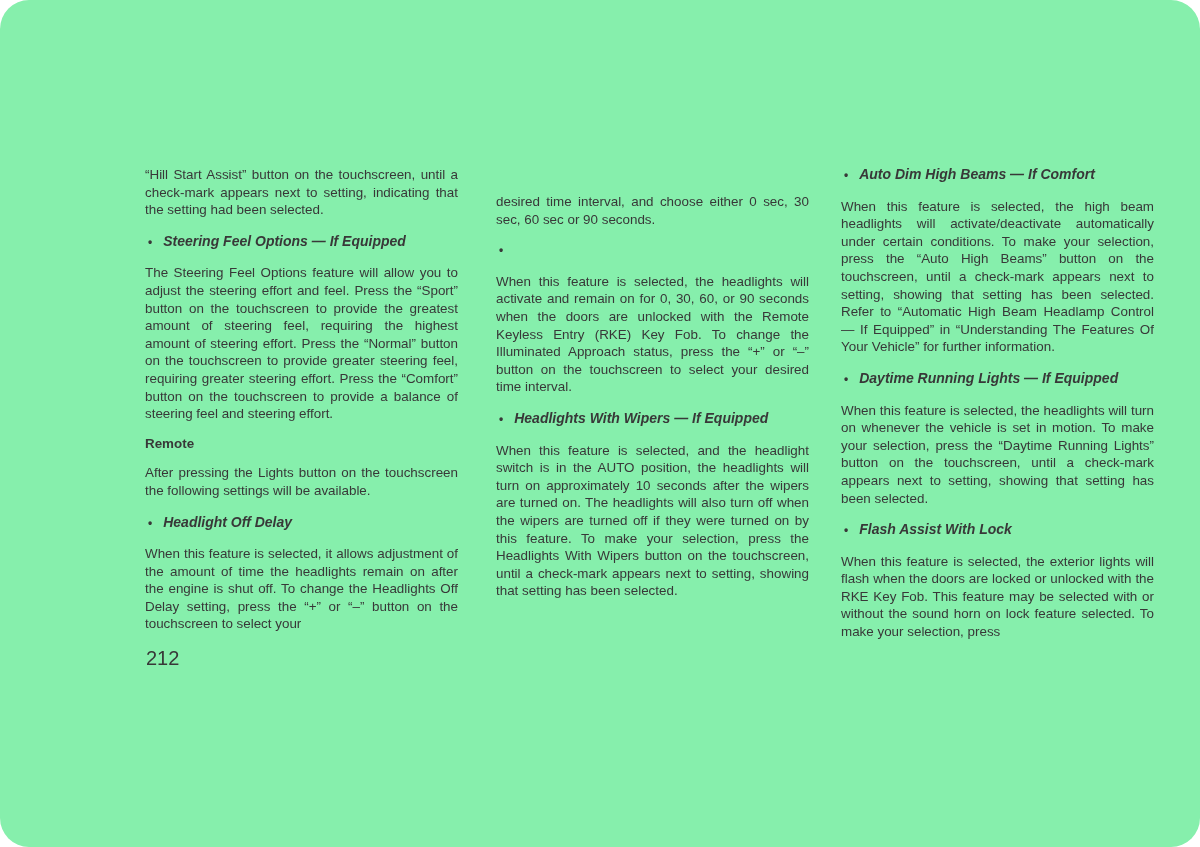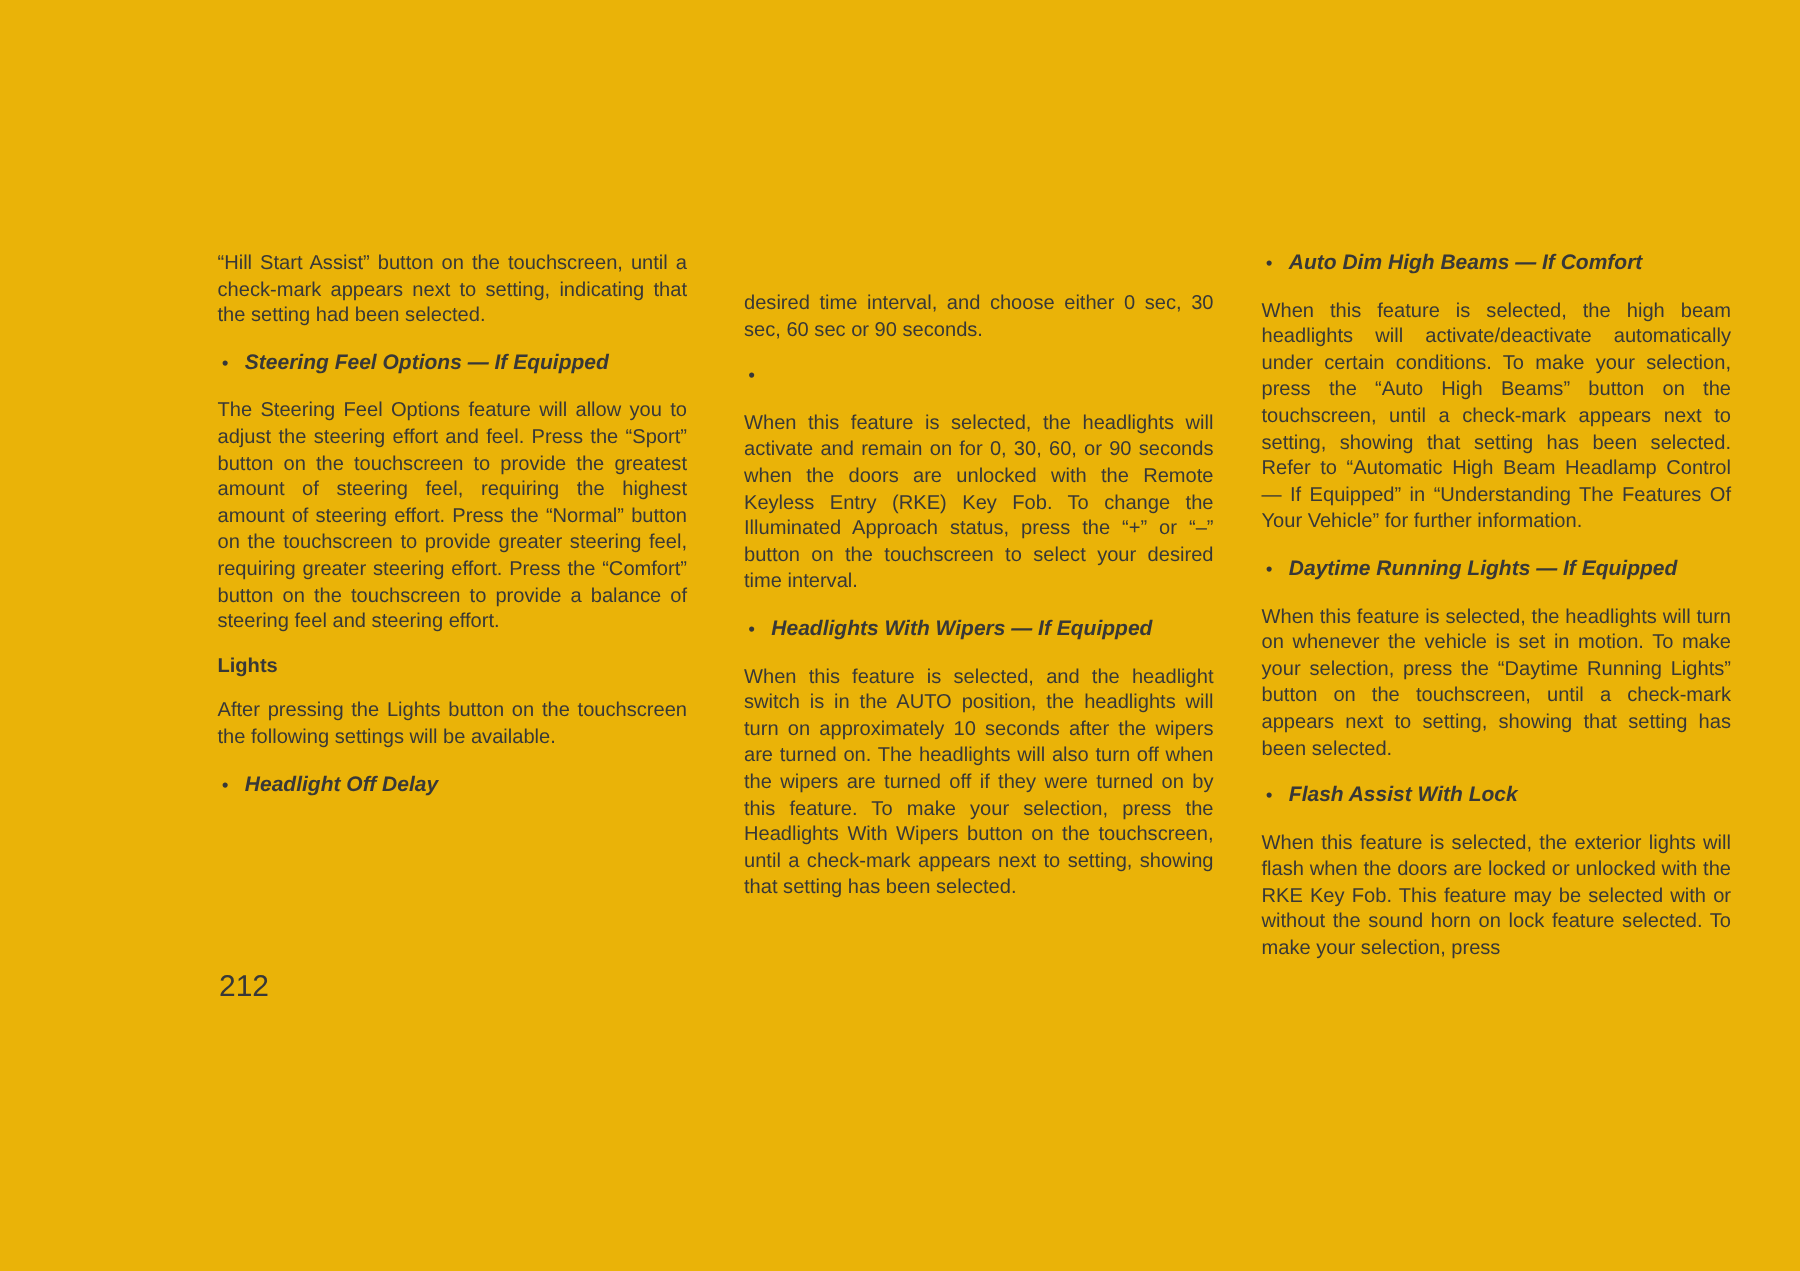--- a/index.html
+++ b/index.html
@@ -10,21 +10,22 @@
   body {
     width: 1200px;
     height: 847px;
     position: relative;
     font-family: "Liberation Sans", sans-serif;
     color: #383838;
   }
   .page {
     position: absolute;
     inset: 0;
-    background: #eab308;
+    background: #86efac;
+    border-radius: 29px;
   }
   .col {
     position: absolute;
     top: 166px;
     width: 313px;
     font-size: 13.4px;
     line-height: 17.6px;
     text-align: justify;
     hyphens: manual;
     -webkit-hyphens: manual;
@@ -71,26 +72,27 @@
 
 <div class="page">
 
   <section class="col col1">
     <p>“Hill Start Assist” button on the touchscreen, until a check-mark appears next to setting, indicating that the setting had been selected.</p>
     <div class="bh">
       <span class="bullet">•</span>
       <span>Steering Feel Options — If Equipped</span>
     </div>
     <p>The Steering Feel Options feature will allow you to adjust the steering effort and feel. Press the “Sport” button on the touchscreen to provide the greatest amount of steering feel, requiring the highest amount of steering effort. Press the “Normal” button on the touchscreen to provide greater steering feel, requiring greater steering effort. Press the “Comfort” button on the touch­screen to provide a balance of steering feel and steering effort.</p>
-    <p class="subhead">Lights</p>
+    <p class="subhead">Remote</p>
     <p>After pressing the Lights button on the touch­screen the following settings will be available.</p>
     <div class="bh">
       <span class="bullet">•</span>
       <span>Headlight Off Delay</span>
     </div>
+    <p>When this feature is selected, it allows adjust­ment of the amount of time the headlights remain on after the engine is shut off. To change the Headlights Off Delay setting, press the “+” or “–” button on the touchscreen to select your</p>
   </section>
 
   <section class="col col2">
     <p>desired time interval, and choose either 0 sec, 30 sec, 60 sec or 90 seconds.</p>
     <div class="bh">
       <span class="bullet">•</span>
     </div>
     <p>When this feature is selected, the headlights will activate and remain on for 0, 30, 60, or 90 seconds when the doors are unlocked with the Remote Keyless Entry (RKE) Key Fob. To change the Illuminated Approach status, press the “+” or “–” button on the touchscreen to select your desired time interval.</p>
     <div class="bh">
       <span class="bullet">•</span>

